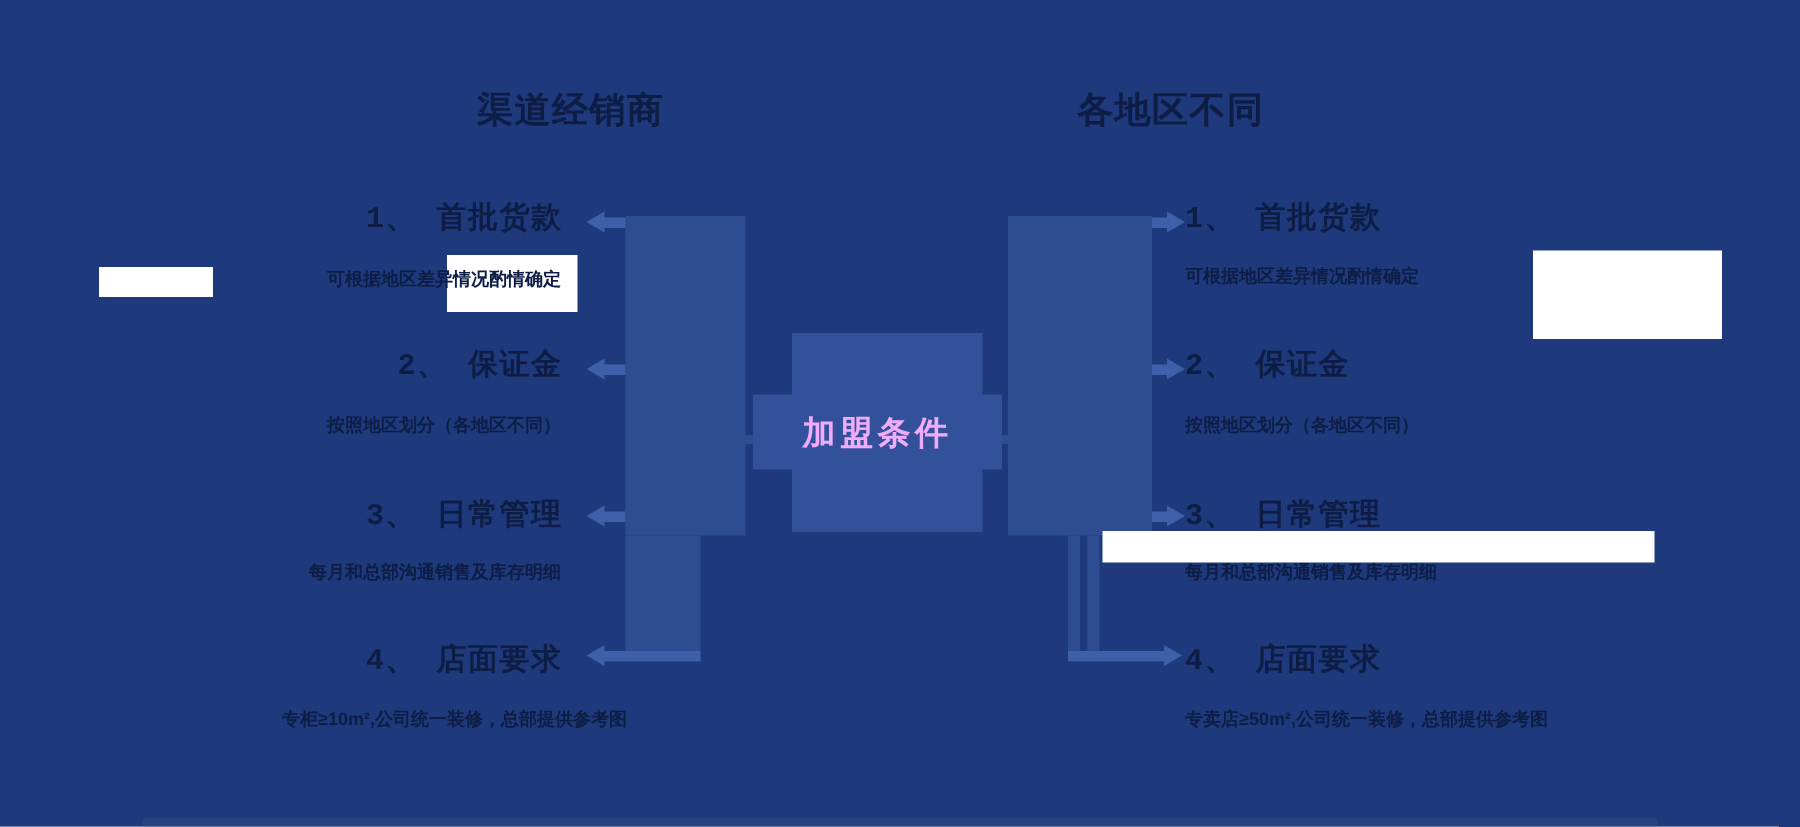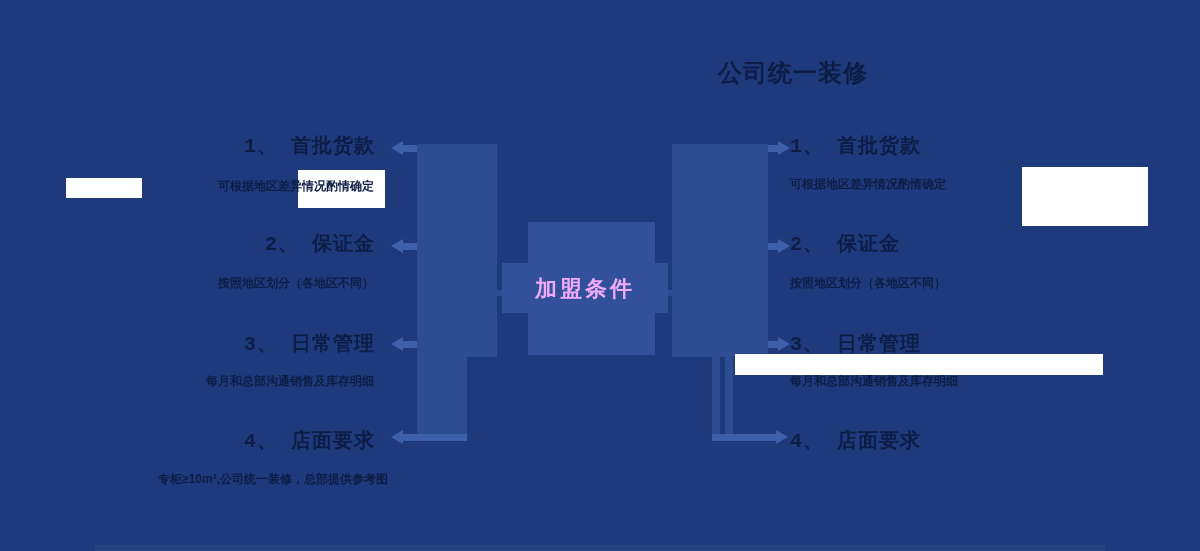--- a/index.html
+++ b/index.html
@@ -57,44 +57,46 @@
   #bottom-strip{
     position:absolute;left:95px;top:545px;width:1010px;height:6px;
     background:#27437f;border-radius:3px 3px 0 0;z-index:1;
   }
 </style>
 </head>
 <body>
 
 <div id="canvas">
 
-  <div class="col-title" style="left:718px;top:57px;">公司统一装修</div>
+  <div class="col-title" style="left:318px;top:57px;">渠道经销商</div>
+  <div class="col-title" style="left:718px;top:57px;">各地区不同</div>
 
   <div class="t-heading align-r" style="right:825px;top:136px;">1、 首批货款</div>
   <div class="t-body align-r" style="right:826px;top:176px;">可根据地区差异情况酌情确定</div>
 
   <div class="t-heading align-r" style="right:825px;top:234px;">2、 保证金</div>
   <div class="t-body align-r" style="right:826px;top:273px;">按照地区划分（各地区不同）</div>
 
   <div class="t-heading align-r" style="right:825px;top:334px;">3、 日常管理</div>
   <div class="t-body align-r" style="right:826px;top:371px;">每月和总部沟通销售及库存明细</div>
 
   <div class="t-heading align-r" style="right:825px;top:431px;">4、 店面要求</div>
-  <div class="t-body align-r" style="right:812px;top:469px;">专柜≥10m²,公司统一装修，总部提供参考图</div>
+  <div class="t-body align-r" style="right:782px;top:469px;">专柜≥10m²,公司统一装修，总部提供参考图</div>
 
   <div class="t-heading" style="left:790px;top:136px;">1、 首批货款</div>
   <div class="t-body" style="left:790px;top:174px;">可根据地区差异情况酌情确定</div>
 
   <div class="t-heading" style="left:790px;top:234px;">2、 保证金</div>
   <div class="t-body" style="left:790px;top:273px;">按照地区划分（各地区不同）</div>
 
   <div class="t-heading" style="left:790px;top:334px;">3、 日常管理</div>
   <div class="t-body" style="left:790px;top:371px;">每月和总部沟通销售及库存明细</div>
 
   <div class="t-heading" style="left:790px;top:431px;">4、 店面要求</div>
+  <div class="t-body" style="left:790px;top:469px;">专卖店≥50m²,公司统一装修，总部提供参考图</div>
 
   <div class="bar" style="left:417px;top:144px;width:80px;height:213px;"></div>
   <div class="bar" style="left:417px;top:357px;width:50px;height:77px;"></div>
   <div class="bar" style="left:672px;top:144px;width:96px;height:213px;"></div>
   <div class="bar" style="left:712px;top:357px;width:8px;height:77px;"></div>
   <div class="bar" style="left:725px;top:357px;width:8px;height:77px;"></div>
 
   <div id="center-badge">
     <span class="label">加盟条件</span>
   </div>

